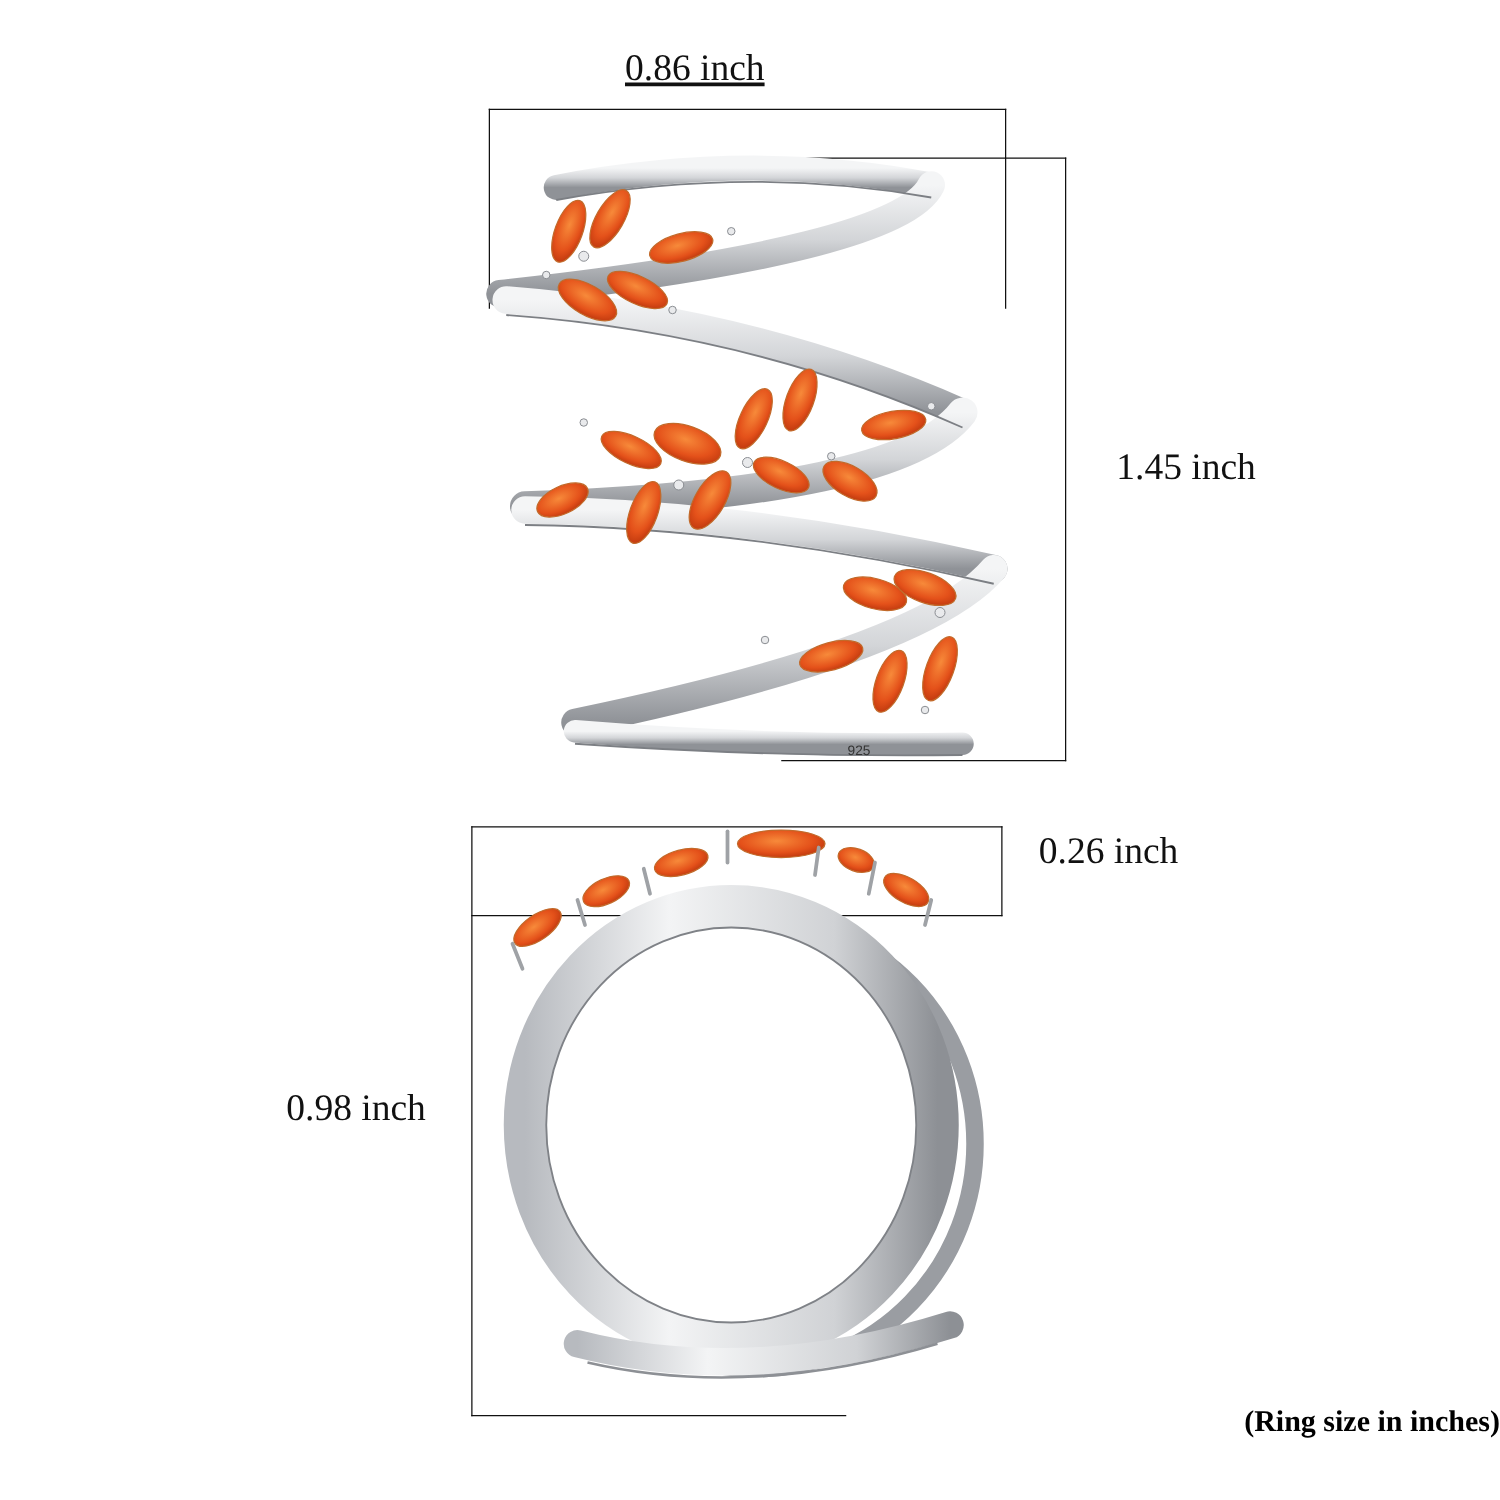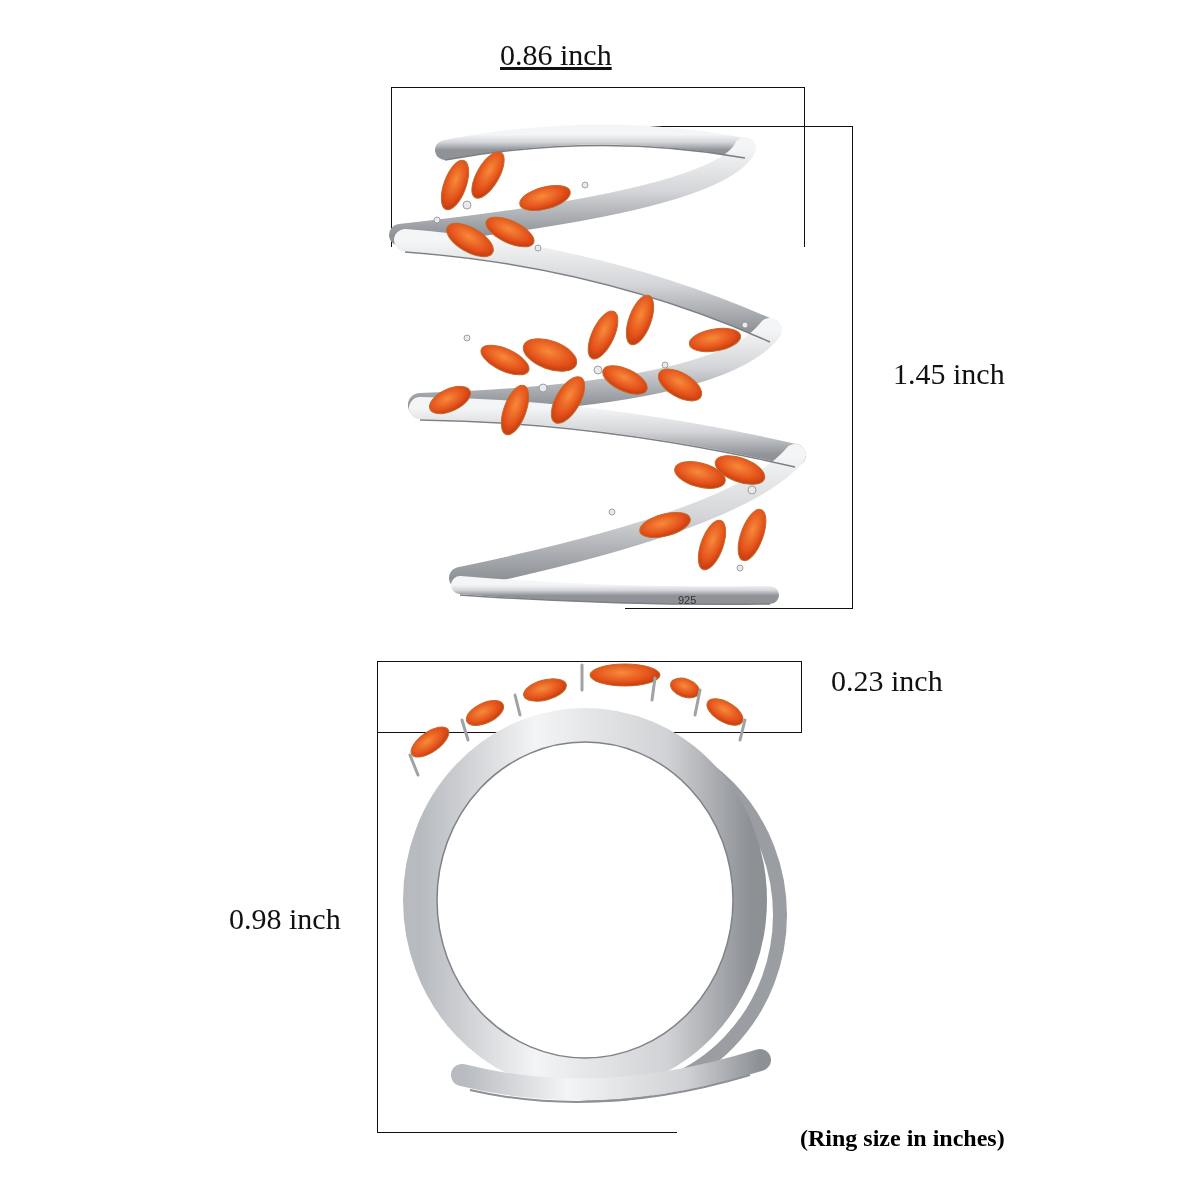--- a/index.html
+++ b/index.html
@@ -1,29 +1,29 @@
 <!DOCTYPE html>
 <html><head>
 <meta charset="utf-8">
 <style>
   html, body { margin:0; padding:0; background:#ffffff; }
   body { width:1200px; height:1200px; position:relative; overflow:hidden; font-family:"Liberation Serif", serif; color:#111; }
   .abs { position:absolute; }
   .label { font-family:"Liberation Serif", serif; font-size:30px; color:#111; white-space:nowrap; }
-  .note { font-family:"Liberation Serif", serif; font-weight:bold; font-size:24px; text-align:left; line-height:29px; color:#000; }
+  .note { font-family:"Liberation Serif", serif; font-weight:bold; font-size:24px; text-align:right; line-height:29px; color:#000; }
   .bracket { position:absolute; border:1.5px solid #111; box-sizing:border-box; }
   svg { position:absolute; left:0; top:0; }
 </style>
 </head>
 <body>
 
 <div class="abs label" style="left:500px;top:38px;text-decoration:underline;">0.86 inch</div>
 <div class="abs label" style="left:893px;top:357px;">1.45 inch</div>
-<div class="abs label" style="left:831px;top:664px;">0.23 inch</div>
-<div class="abs label" style="left:229px;top:902px;text-align:center;">0.98 inch</div>
+<div class="abs label" style="left:831px;top:664px;">0.26 inch</div>
+<div class="abs label" style="left:229px;top:870px;text-align:center;">0.98 inch</div>
 
 <div class="bracket" style="left:391px;top:87px;width:414px;height:160px;border-bottom:none;"></div>
 <div class="bracket" style="left:625px;top:126px;width:228px;height:483px;border-left:none;"></div>
 <div class="bracket" style="left:377px;top:661px;width:425px;height:72px;border-left:none;"></div>
 <div class="bracket" style="left:377px;top:661px;width:300px;height:472px;border-right:none;border-top:none;"></div>
 
 <svg width="1200" height="1200">
   <defs>
     <linearGradient id="metal" x1="0" y1="0" x2="0" y2="1">
       <stop offset="0" stop-color="#f4f5f6"></stop>

